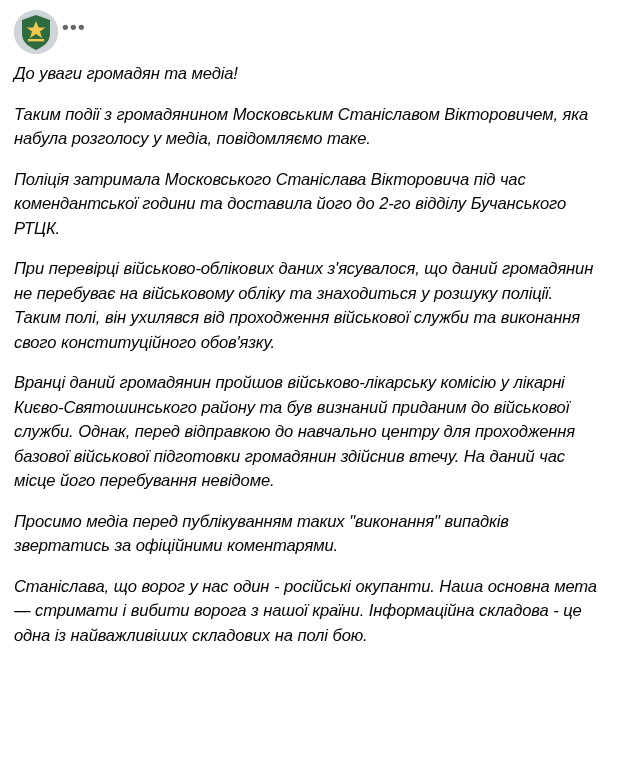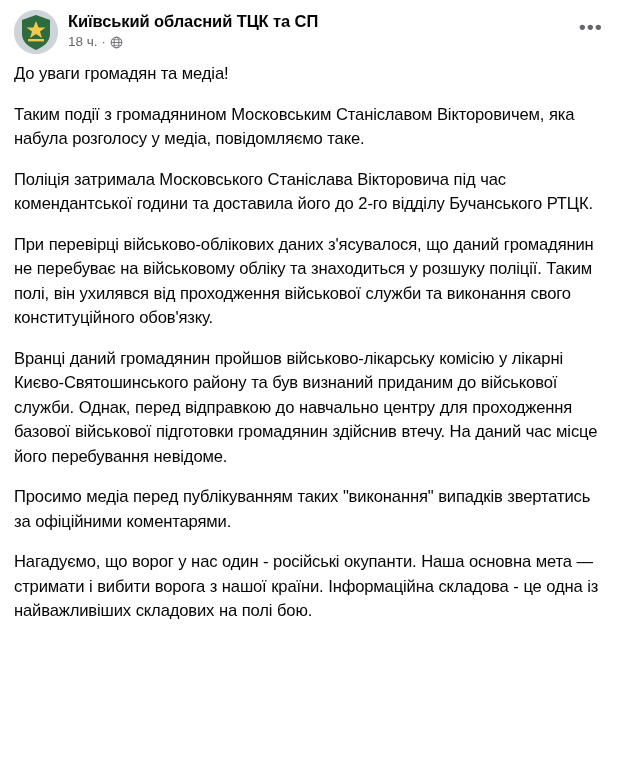--- a/index.html
+++ b/index.html
@@ -99,64 +99,49 @@
     padding: 2px 14px 0 14px;
     box-sizing: border-box;
   }
   .post-body p {
     margin: 0 4px 16px 0;
     font-size: 16.6px;
     line-height: 24.5px;
     color: #050505;
     letter-spacing: -0.15px;
     word-spacing: 0.2px;
+    font-style: italic;
   }
   .post-body p:last-child { margin-bottom: 0; }
 </style>
 </head>
 <body>
 
 <div class="post">
 
   <div class="post-header">
 
     <div class="avatar">
       <svg width="44" height="44" viewBox="0 0 44 44">
         <rect x="0" y="0" width="44" height="44" fill="#cfd4d8"></rect>
         <path d="M22 5 L36 10 L36 24 C36 32 29 37 22 40 C15 37 8 32 8 24 L8 10 Z" fill="#2e6b3e"></path>
         <path d="M22 11 L24.6 17.4 L31.5 17.4 L26 21.4 L28 28 L22 24 L16 28 L18 21.4 L12.5 17.4 L19.4 17.4 Z" fill="#f2c94c"></path>
         <rect x="14" y="29" width="16" height="2.4" fill="#f2c94c"></rect>
       </svg>
     </div>
 
-    <div class="header-text">
-      <div class="page-name">Київський обласний ТЦК та СП</div>
-      <div class="meta-row">
-        <span class="meta-time">18 ч.</span>
-        <span class="meta-dot">·</span>
-        <span class="globe-icon">
-          <svg width="13" height="13" viewBox="0 0 16 16">
-            <circle cx="8" cy="8" r="6.6" fill="none" stroke="#65676b" stroke-width="1.2"></circle>
-            <ellipse cx="8" cy="8" rx="3" ry="6.6" fill="none" stroke="#65676b" stroke-width="1.1"></ellipse>
-            <line x1="1.4" y1="8" x2="14.6" y2="8" stroke="#65676b" stroke-width="1.1"></line>
-            <line x1="2.4" y1="4.6" x2="13.6" y2="4.6" stroke="#65676b" stroke-width="0.9"></line>
-            <line x1="2.4" y1="11.4" x2="13.6" y2="11.4" stroke="#65676b" stroke-width="0.9"></line>
-          </svg>
-        </span>
-      </div>
-    </div>
 
     <div class="more-btn">
       <span class="dots">•••</span>
     </div>
   </div>
 
   <div class="post-body">
     <p>До уваги громадян та медіа!</p>
     <p>Таким події з громадянином Московським Станіславом Вікторовичем, яка набула розголосу у медіа, повідомляємо таке.</p>
     <p>Поліція затримала Московського Станіслава Вікторовича під час комендантської години та доставила його до 2-го відділу Бучанського РТЦК.</p>
     <p>При перевірці військово-облікових даних з'ясувалося, що даний громадянин не перебуває на військовому обліку та знаходиться у розшуку поліції. Таким полі, він ухилявся від проходження військової служби та виконання свого конституційного обов'язку.</p>
     <p>Вранці даний громадянин пройшов військово-лікарську комісію у лікарні Києво-Святошинського району та був визнаний приданим до військової служби. Однак, перед відправкою до навчально центру для проходження базової військової підготовки громадянин здійснив втечу. На даний час місце його перебування невідоме.</p>
     <p>Просимо медіа перед публікуванням таких "виконання" випадків звертатись за офіційними коментарями.</p>
-    <p>Нагадуємо, що ворог у нас один - російські окупанти. Наша основна мета — стримати і вибити ворога з нашої країни. Інформаційна складова - це одна із найважливіших складових на полі бою.</p>
+    <p>Станіслава, що ворог у нас один - російські окупанти. Наша основна мета — стримати і вибити ворога з нашої країни. Інформаційна складова - це одна із найважливіших складових на полі бою.</p>
   </div>
 
 </div>
 
 </body></html>

